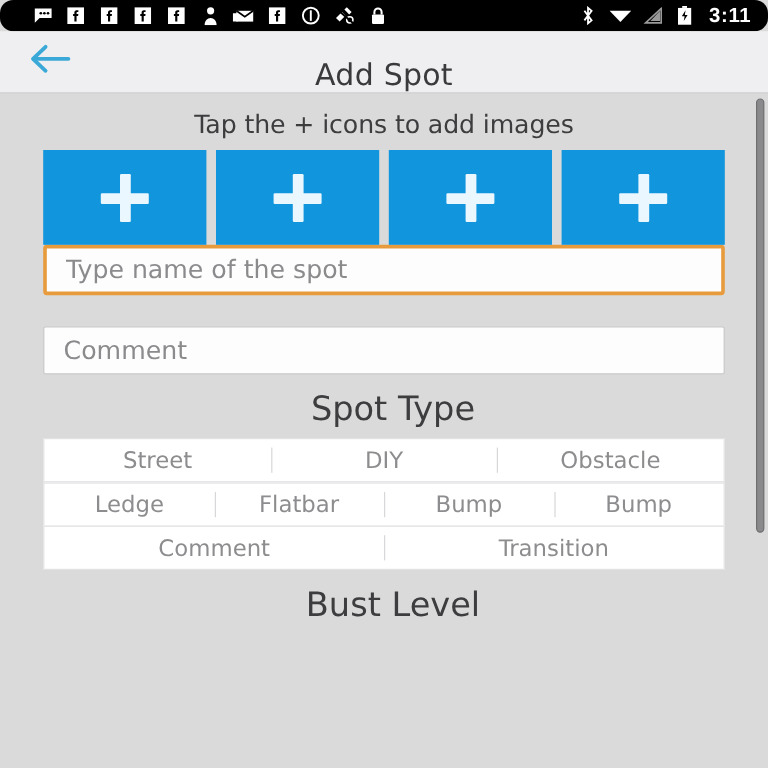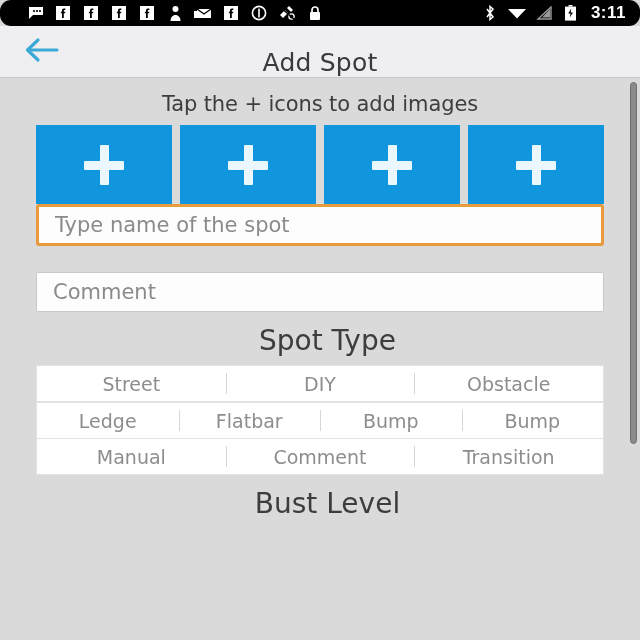--- a/index.html
+++ b/index.html
@@ -413,21 +413,20 @@
     </div>
 
     <div class="seg-group">
       <div class="seg-row">
         <div class="seg-cell">Ledge</div>
         <div class="seg-cell">Flatbar</div>
         <div class="seg-cell">Bump</div>
         <div class="seg-cell">Bump</div>
       </div>
       <div class="seg-row">
-        <div class="seg-cell">Manual</div>
         <div class="seg-cell">Comment</div>
         <div class="seg-cell">Transition</div>
       </div>
     </div>
 
     <div class="section-title">Bust Level</div>
 
     <div class="scrollbar"></div>
   </div>
 

